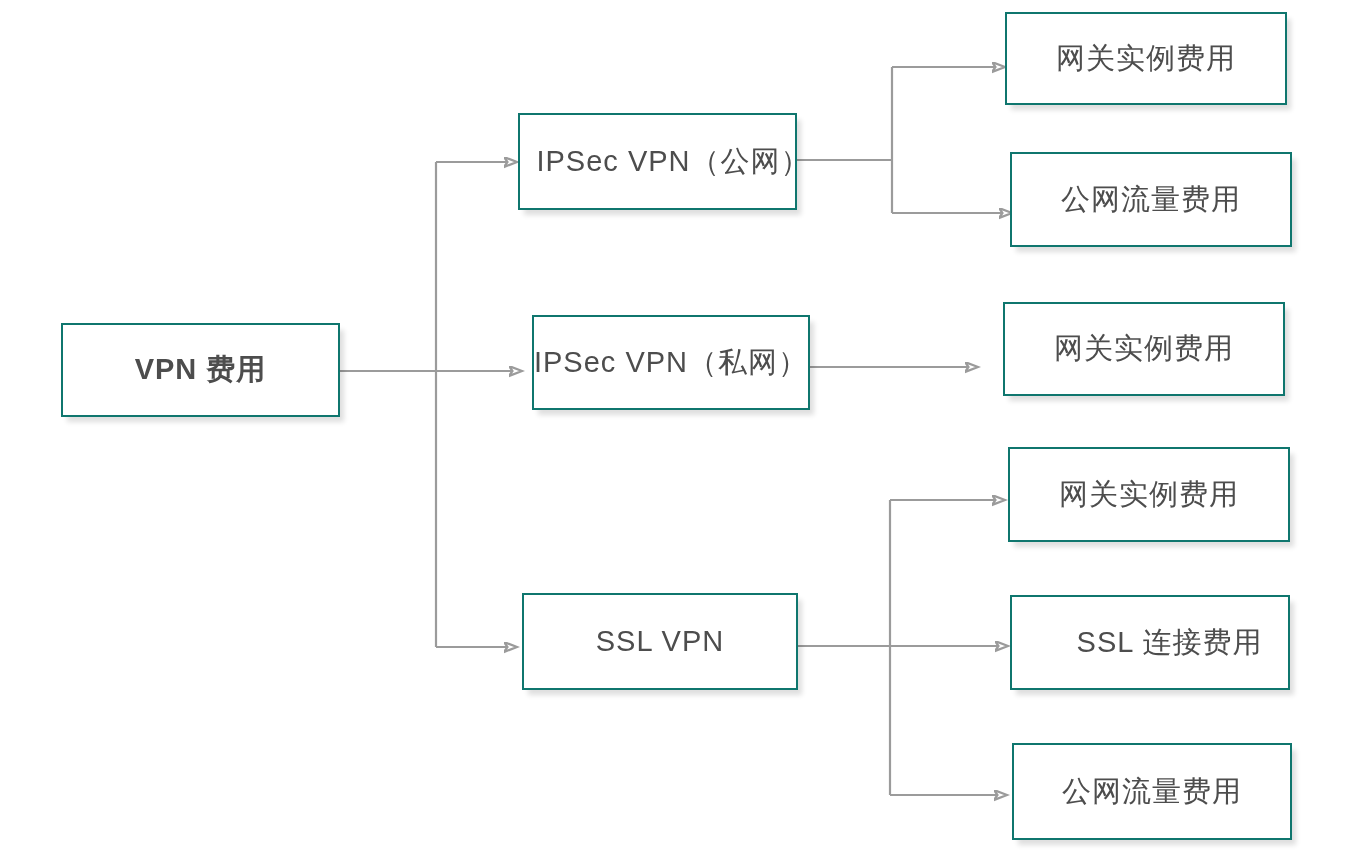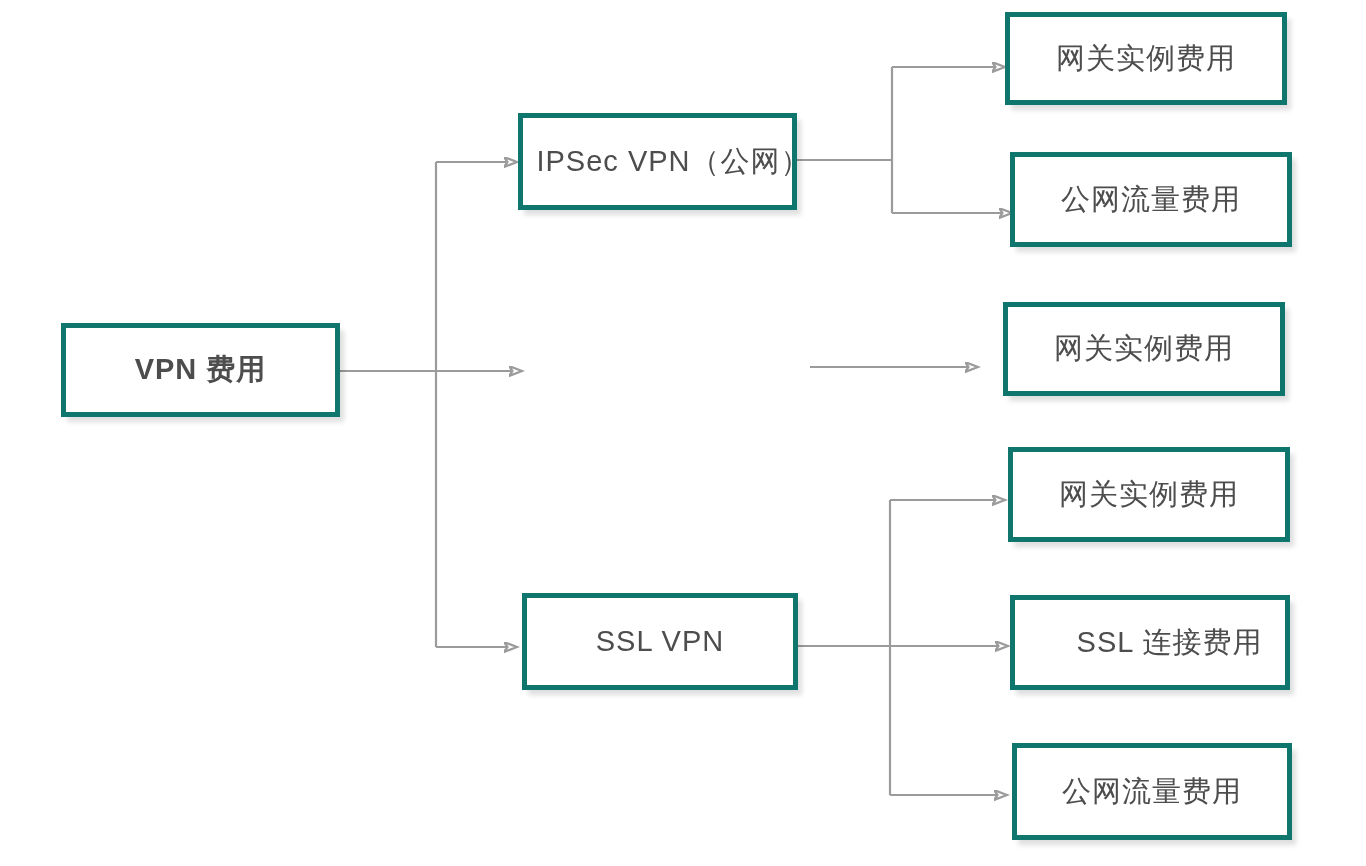--- a/index.html
+++ b/index.html
@@ -27,21 +27,21 @@
     stroke-width: 2.2;
     fill: none;
   }
   .node {
     position: absolute;
     box-sizing: border-box;
     display: flex;
     align-items: center;
     justify-content: center;
     background: #ffffff;
-    border: 5px solid #0f766e;
+    border: 2px solid #0f766e;
     box-shadow: 5px 6px 5px -1px rgba(0,0,0,0.13);
     color: #4d4d4d;
     font-size: 29px;
     letter-spacing: 1px;
     white-space: nowrap;
   }
   
   .n-root          { left: 61px;   top: 323px; width: 279px; height: 94px; font-weight: bold; }
   
   .n-ipsec-public  { left: 518px;  top: 113px; width: 279px; height: 97px; padding-left: 32px; }
@@ -81,20 +81,21 @@
 
     <path d="M890,500 V795"></path>
     <path d="M890,500 H994" marker-end="url(#arrow)"></path>
     <path d="M798,646 H997" marker-end="url(#arrow)"></path>
     <path d="M890,795 H996" marker-end="url(#arrow)"></path>
   </svg>
 
   <div class="node n-root">VPN 费用</div>
 
   <div class="node n-ipsec-public">IPSec VPN（公网）</div>
+  <div class="node n-ipsec-private">IPSec VPN（私网）</div>
   <div class="node n-ssl">SSL VPN</div>
 
   <div class="node n-leaf-gw1">网关实例费用</div>
   <div class="node n-leaf-traffic1">公网流量费用</div>
   <div class="node n-leaf-gw2">网关实例费用</div>
   <div class="node n-leaf-gw3">网关实例费用</div>
   <div class="node n-leaf-sslconn">SSL 连接费用</div>
   <div class="node n-leaf-traffic2">公网流量费用</div>
 
 </div>

